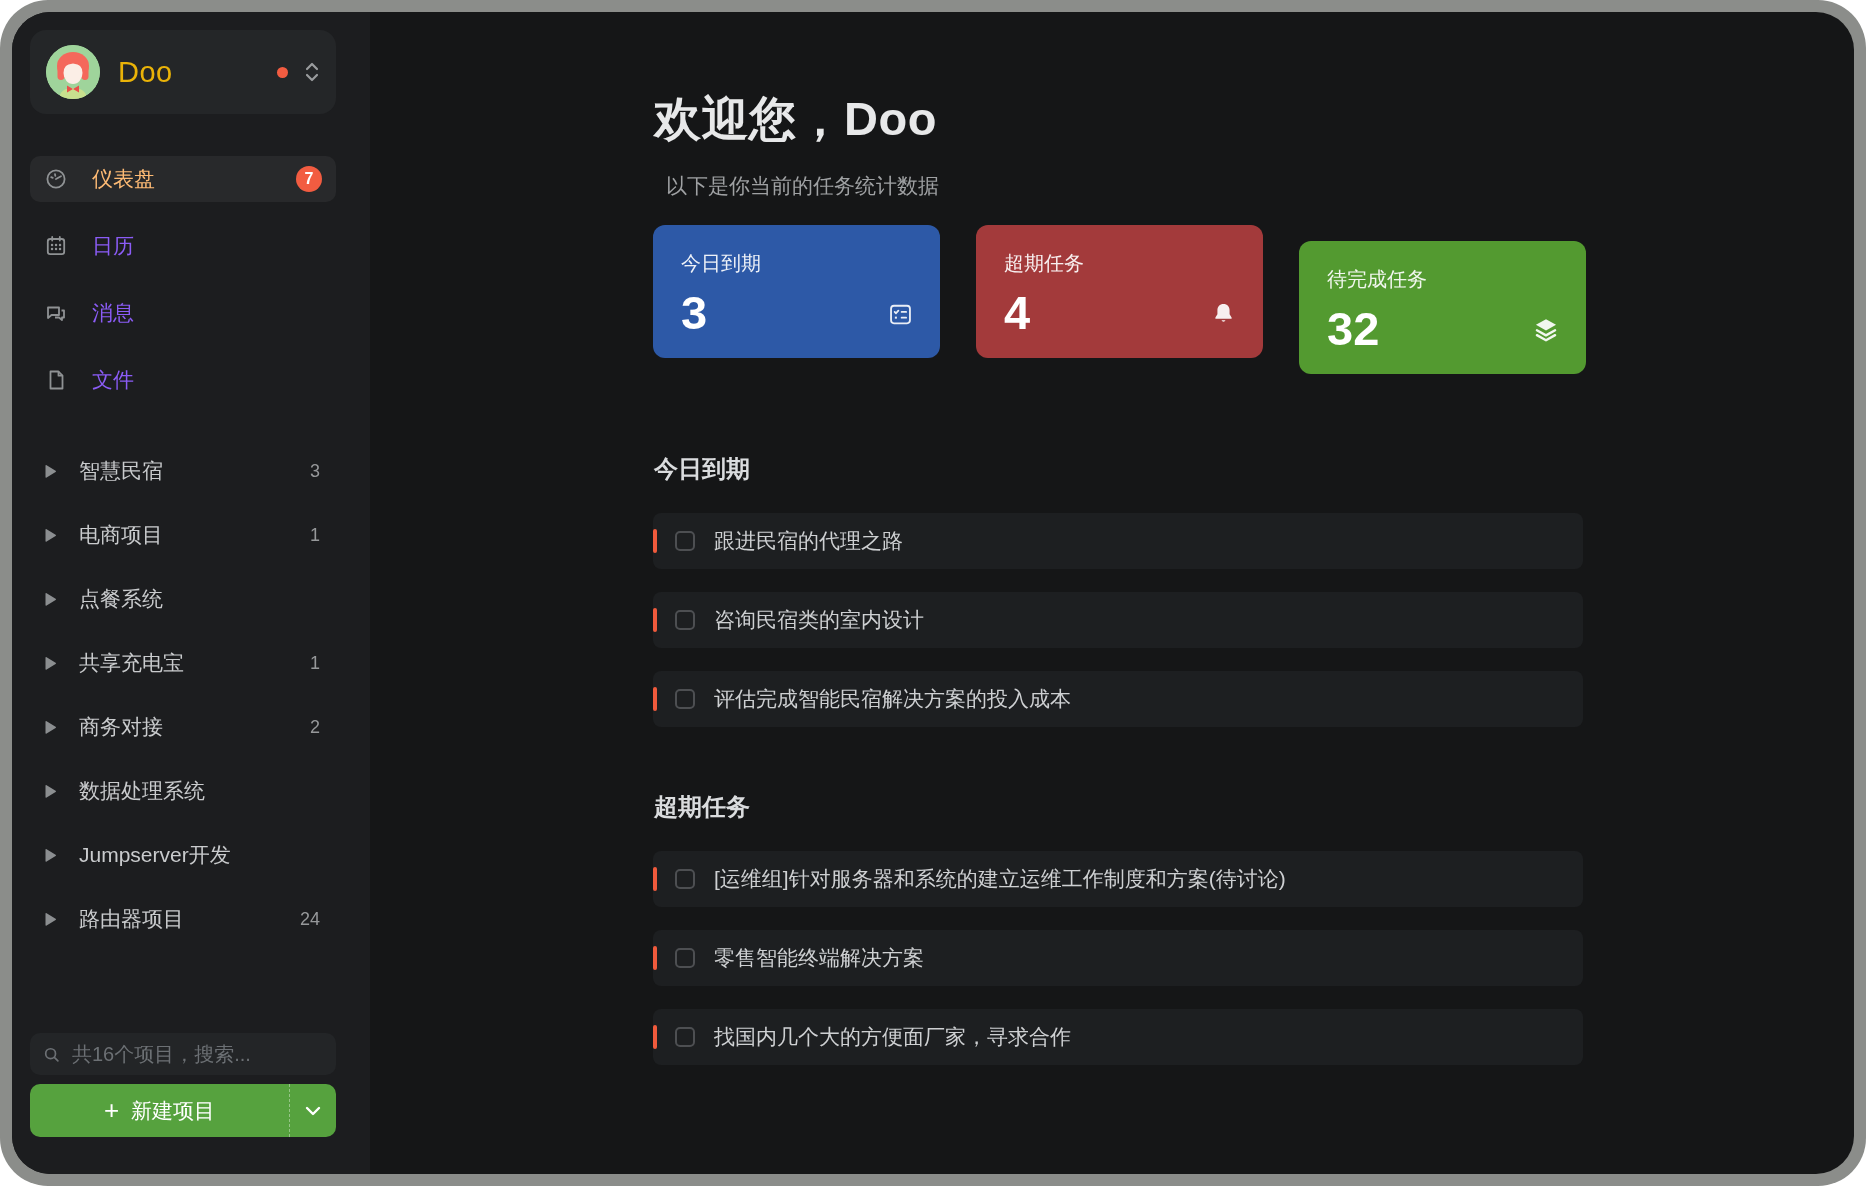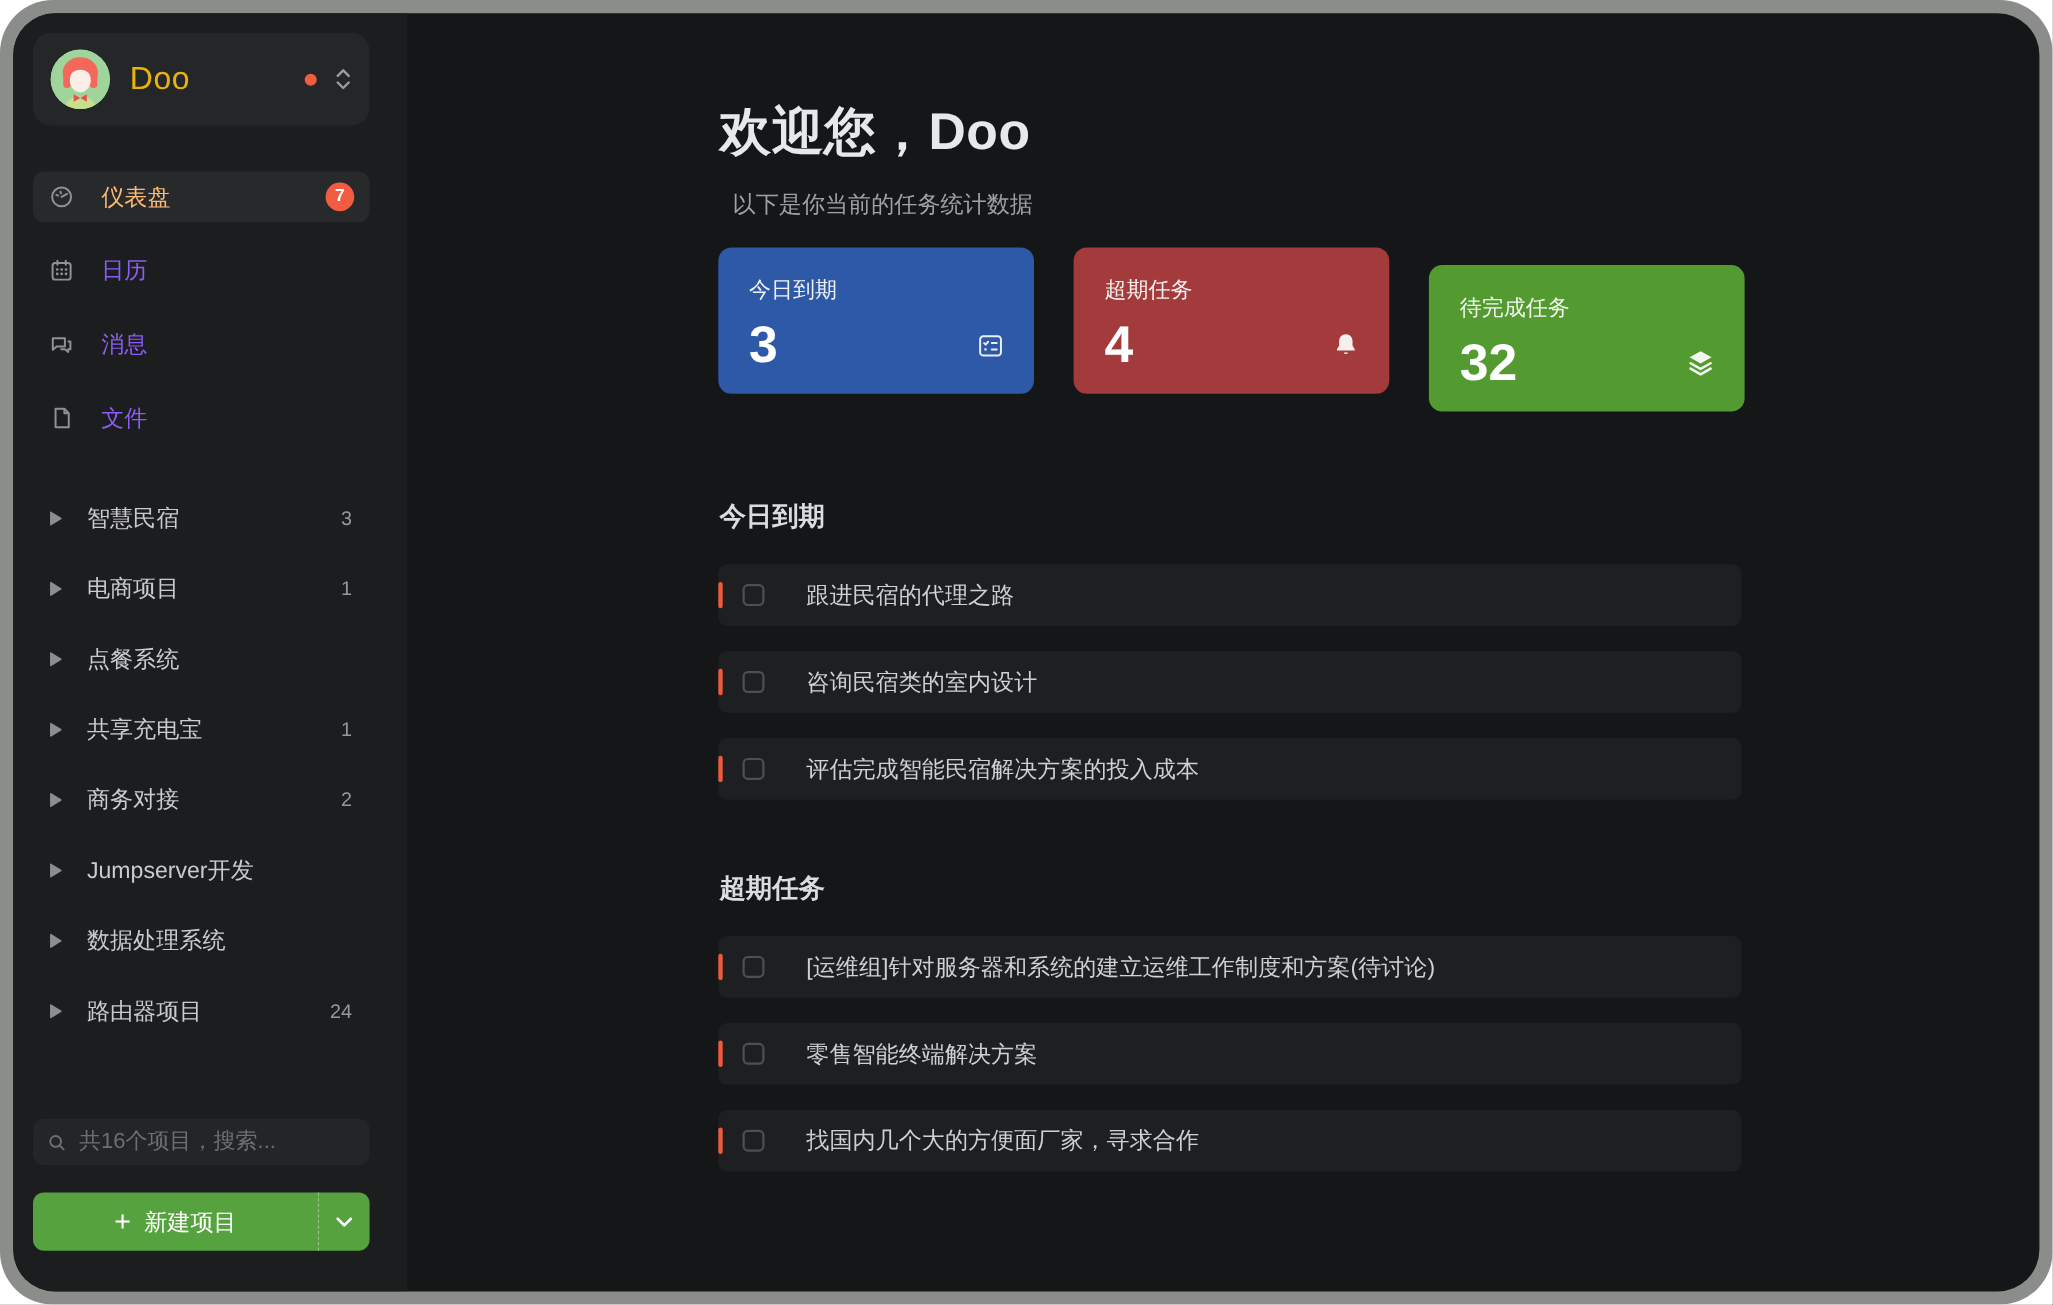--- a/index.html
+++ b/index.html
@@ -18,42 +18,42 @@
   .nav-item.active{background:#28292b;}
   .nav-item .icon{width:24px;height:24px;flex:none;display:flex;align-items:center;}
   .nav-label{margin-left:24px;font-size:21px;color:#8b5cf6;}
   .nav-item.active .nav-label{color:#fdba74;}
   .badge{margin-left:auto;min-width:26px;height:26px;border-radius:13px;background:#f25c41;color:#fff;font-size:16px;font-weight:700;display:flex;align-items:center;justify-content:center;}
   .projects{position:absolute;top:427px;left:18px;width:310px;}
   .project{height:64px;display:flex;align-items:center;padding:0 14px;box-sizing:border-box;cursor:pointer;}
   .project .caret{flex:none;display:flex;}
   .project-name{margin-left:22px;font-size:21px;font-weight:500;color:#c9cbcd;}
   .project-count{margin-left:auto;font-size:18px;color:#96989a;padding-right:6px;}
-  .search{position:absolute;left:18px;right:34px;bottom:115px;height:42px;border-radius:10px;background:#232527;display:flex;align-items:center;padding:0 13px;}
+  .search{position:absolute;left:18px;right:34px;bottom:99px;height:42px;border-radius:10px;background:#232527;display:flex;align-items:center;padding:0 13px;}
   .search input{background:transparent;border:none;outline:none;margin-left:10px;width:100%;font-size:20px;color:#c6c8ca;font-family:inherit;}
   .search input::placeholder{color:#6c7074;}
   .new-project{position:absolute;left:18px;right:34px;bottom:37px;height:53px;border-radius:10px;background:#56a23e;display:flex;color:#fff;cursor:pointer;}
   .np-main{flex:1;display:flex;align-items:center;justify-content:center;gap:12px;font-size:21px;}
   .np-plus{font-size:26px;font-weight:400;line-height:1;margin-top:-2px;}
   .np-caret{width:46px;border-left:1px dashed rgba(255,255,255,.38);display:flex;align-items:center;justify-content:center;}
 
   
   .main{position:absolute;left:358px;top:0;right:0;bottom:0;}
   .greeting{position:absolute;left:284px;top:76px;font-size:47px;font-weight:600;color:#e7e8e9;letter-spacing:.5px;}
   .subtitle{position:absolute;left:296px;top:160px;font-size:21px;color:#9fa1a3;}
   .cards{position:absolute;left:283px;top:213px;display:flex;gap:36px;}
   .card{width:287px;height:133px;border-radius:12px;padding:25px 28px;box-sizing:border-box;position:relative;color:#fff;}
   .card-label{font-size:20px;opacity:.92;}
   .card-value{font-size:47px;font-weight:700;margin-top:12px;line-height:1;}
   .card-icon{position:absolute;right:26px;bottom:30px;display:flex;}
   .section-title{position:absolute;left:284px;font-size:24px;font-weight:700;color:#dadcde;}
   .st-1{top:441px;} .st-2{top:779px;}
   .tasks{position:absolute;left:283px;width:930px;}
   .tk-1{top:501px;} .tk-2{top:839px;}
-  .task{position:relative;height:56px;margin-bottom:23px;background:#1d1f21;border-radius:8px;display:flex;align-items:center;box-sizing:border-box;gap:19px;}
+  .task{position:relative;height:56px;margin-bottom:23px;background:#1d1f21;border-radius:8px;display:flex;align-items:center;box-sizing:border-box;}
   .task-bar{position:absolute;left:0;top:16px;width:4px;height:24px;border-radius:2px;background:#f05a3c;}
   .checkbox{width:20px;height:20px;border:2px solid #4d4f52;border-radius:5px;margin-left:22px;flex:none;cursor:pointer;box-sizing:border-box;}
   .task-text{margin-left:19px;font-size:21px;color:#ced0d2;}
   svg{display:block;}
 </style>
 </head>
 <body>
 
 <div class="frame">
   <div class="window">
@@ -170,30 +170,30 @@
             </span>
           <span class="project-name">商务对接</span>
           <span class="project-count">2</span>
         </div>
         <div class="project">
           <span class="caret">
               <svg width="13" height="15" viewBox="0 0 13 15">
                 <path d="M1.5 1.8 q0 -1.2 1.1 -.6 l9 5.5 q1 .6 0 1.3 l-9 5.5 q-1.1 .6 -1.1 -.6z" fill="#8b8e90"></path>
               </svg>
             </span>
+          <span class="project-name">数据处理系统</span>
+          <span class="project-count"></span>
+        </div>
+        <div class="project">
+          <span class="caret">
+              <svg width="13" height="15" viewBox="0 0 13 15">
+                <path d="M1.5 1.8 q0 -1.2 1.1 -.6 l9 5.5 q1 .6 0 1.3 l-9 5.5 q-1.1 .6 -1.1 -.6z" fill="#8b8e90"></path>
+              </svg>
+            </span>
           <span class="project-name">Jumpserver开发</span>
-          <span class="project-count"></span>
-        </div>
-        <div class="project">
-          <span class="caret">
-              <svg width="13" height="15" viewBox="0 0 13 15">
-                <path d="M1.5 1.8 q0 -1.2 1.1 -.6 l9 5.5 q1 .6 0 1.3 l-9 5.5 q-1.1 .6 -1.1 -.6z" fill="#8b8e90"></path>
-              </svg>
-            </span>
-          <span class="project-name">数据处理系统</span>
           <span class="project-count"></span>
         </div>
         <div class="project">
           <span class="caret">
               <svg width="13" height="15" viewBox="0 0 13 15">
                 <path d="M1.5 1.8 q0 -1.2 1.1 -.6 l9 5.5 q1 .6 0 1.3 l-9 5.5 q-1.1 .6 -1.1 -.6z" fill="#8b8e90"></path>
               </svg>
             </span>
           <span class="project-name">路由器项目</span>
           <span class="project-count">24</span>

